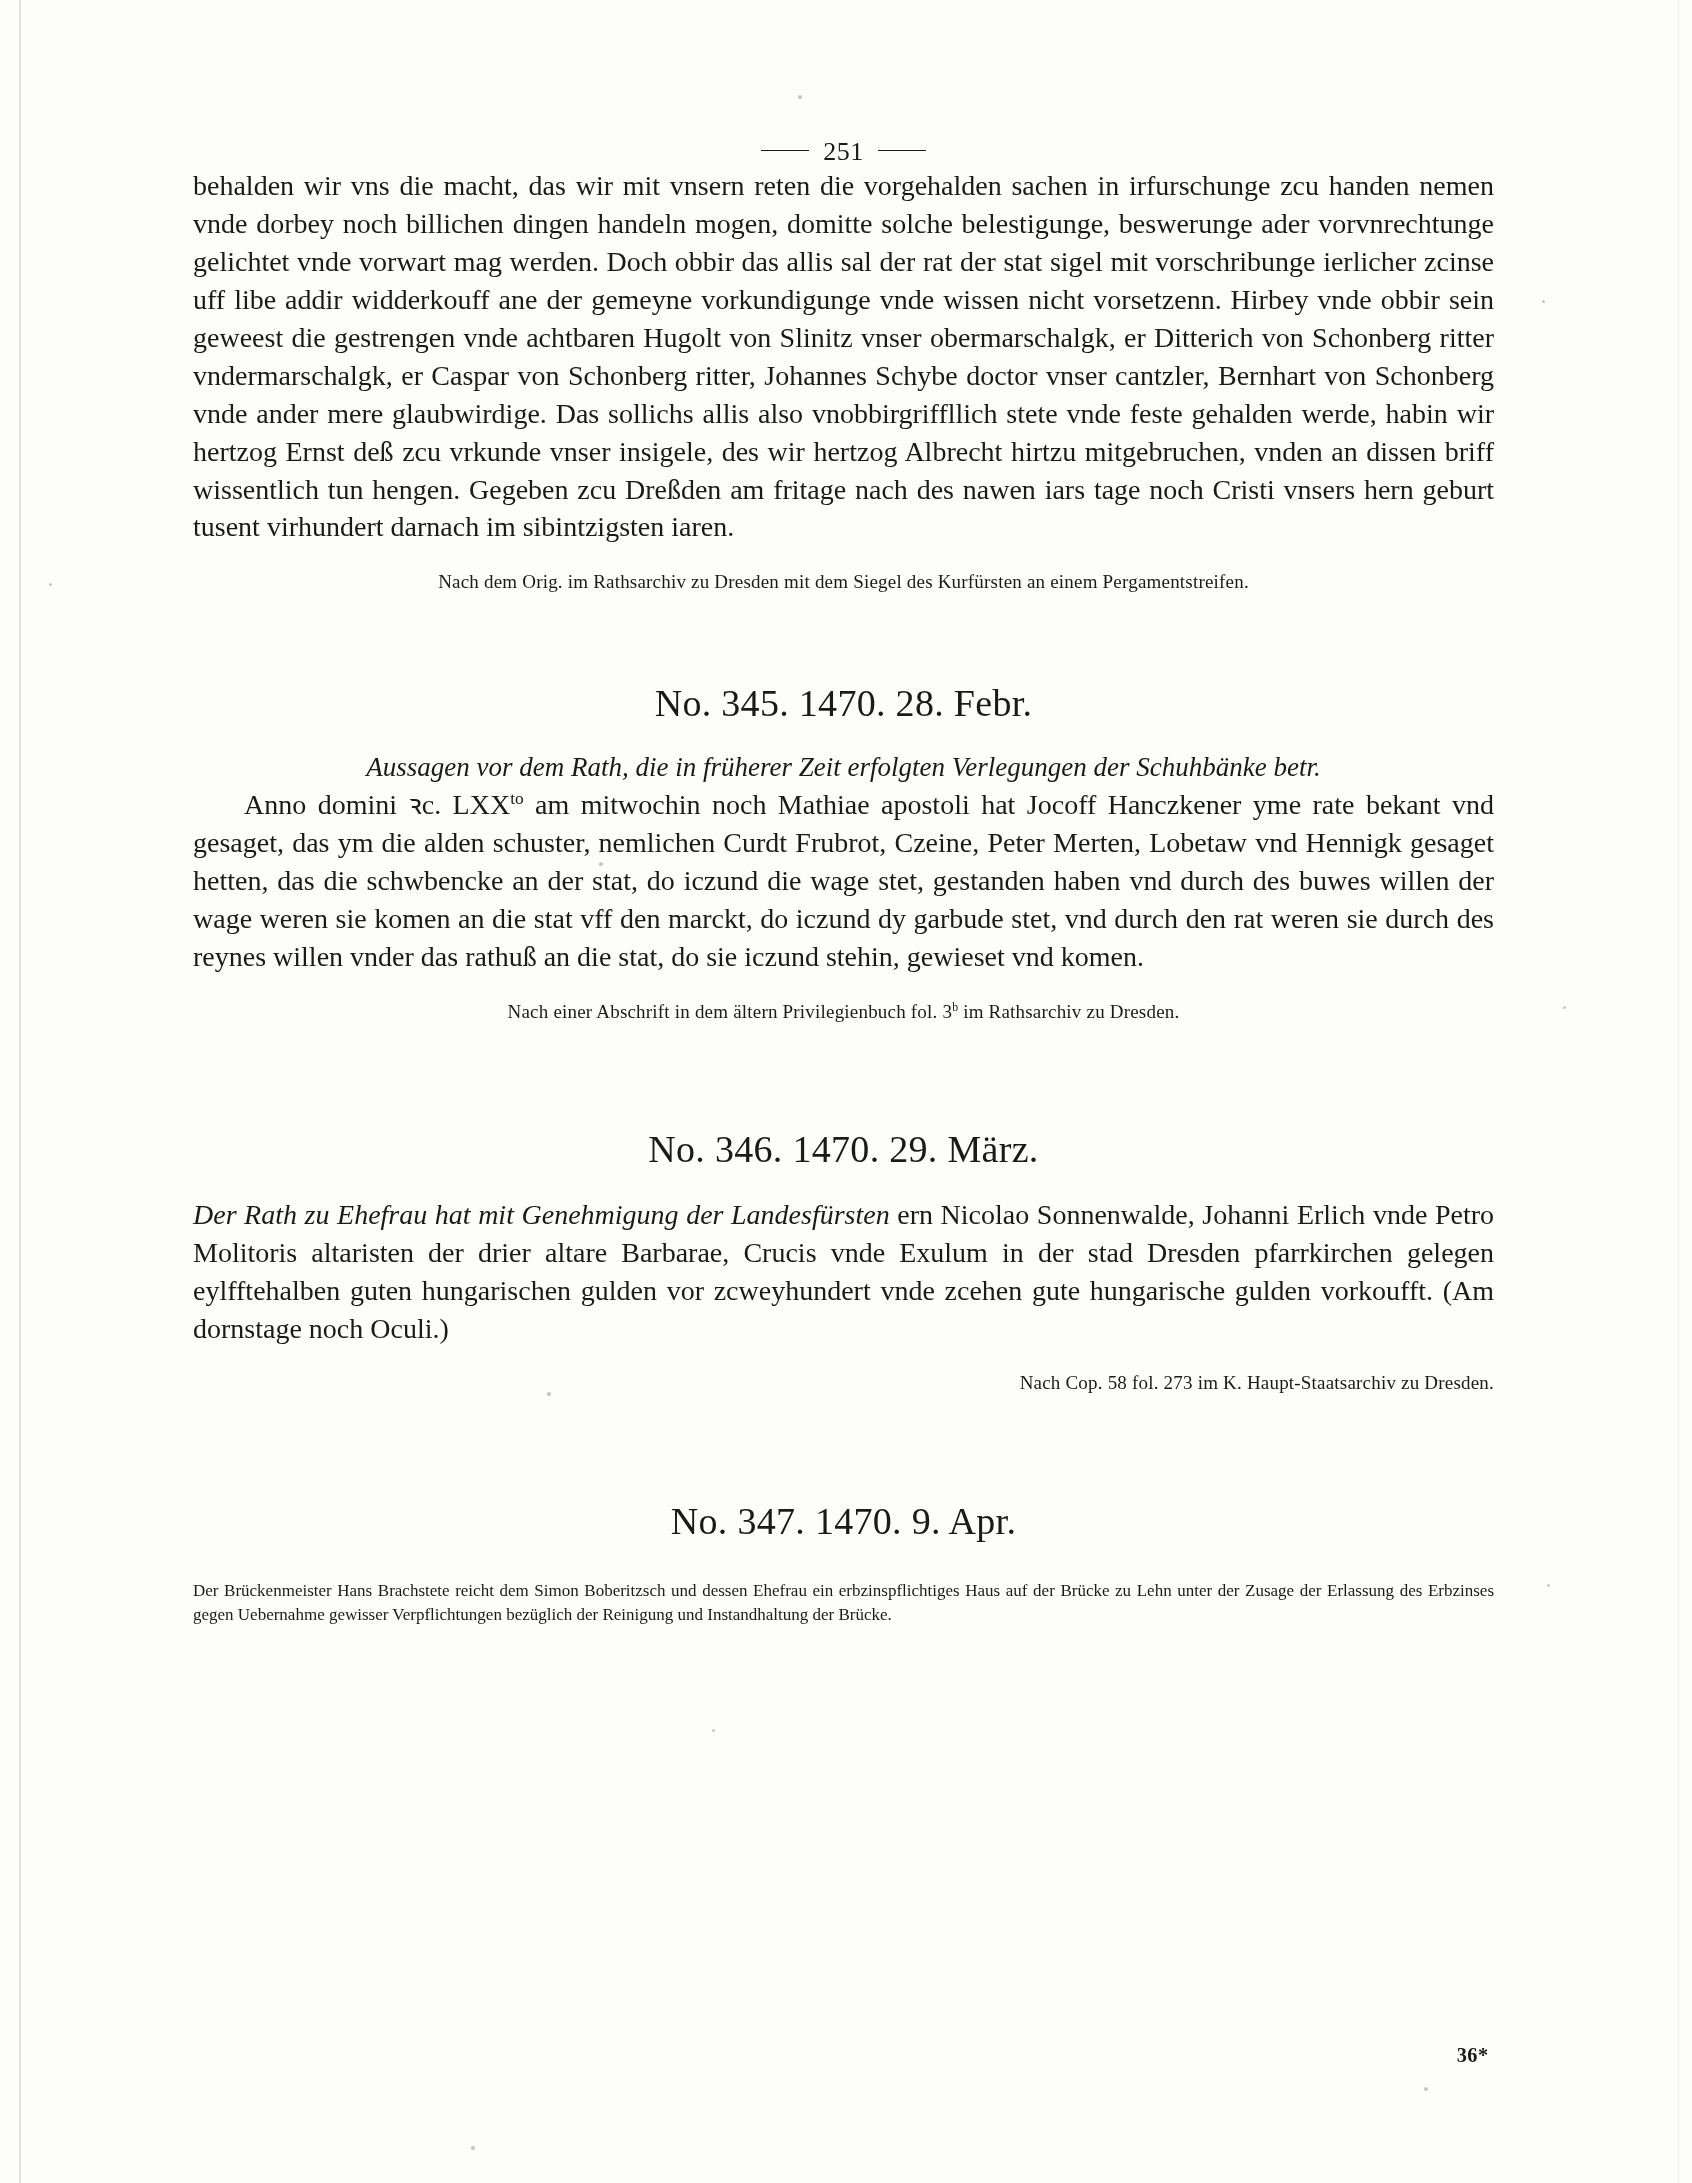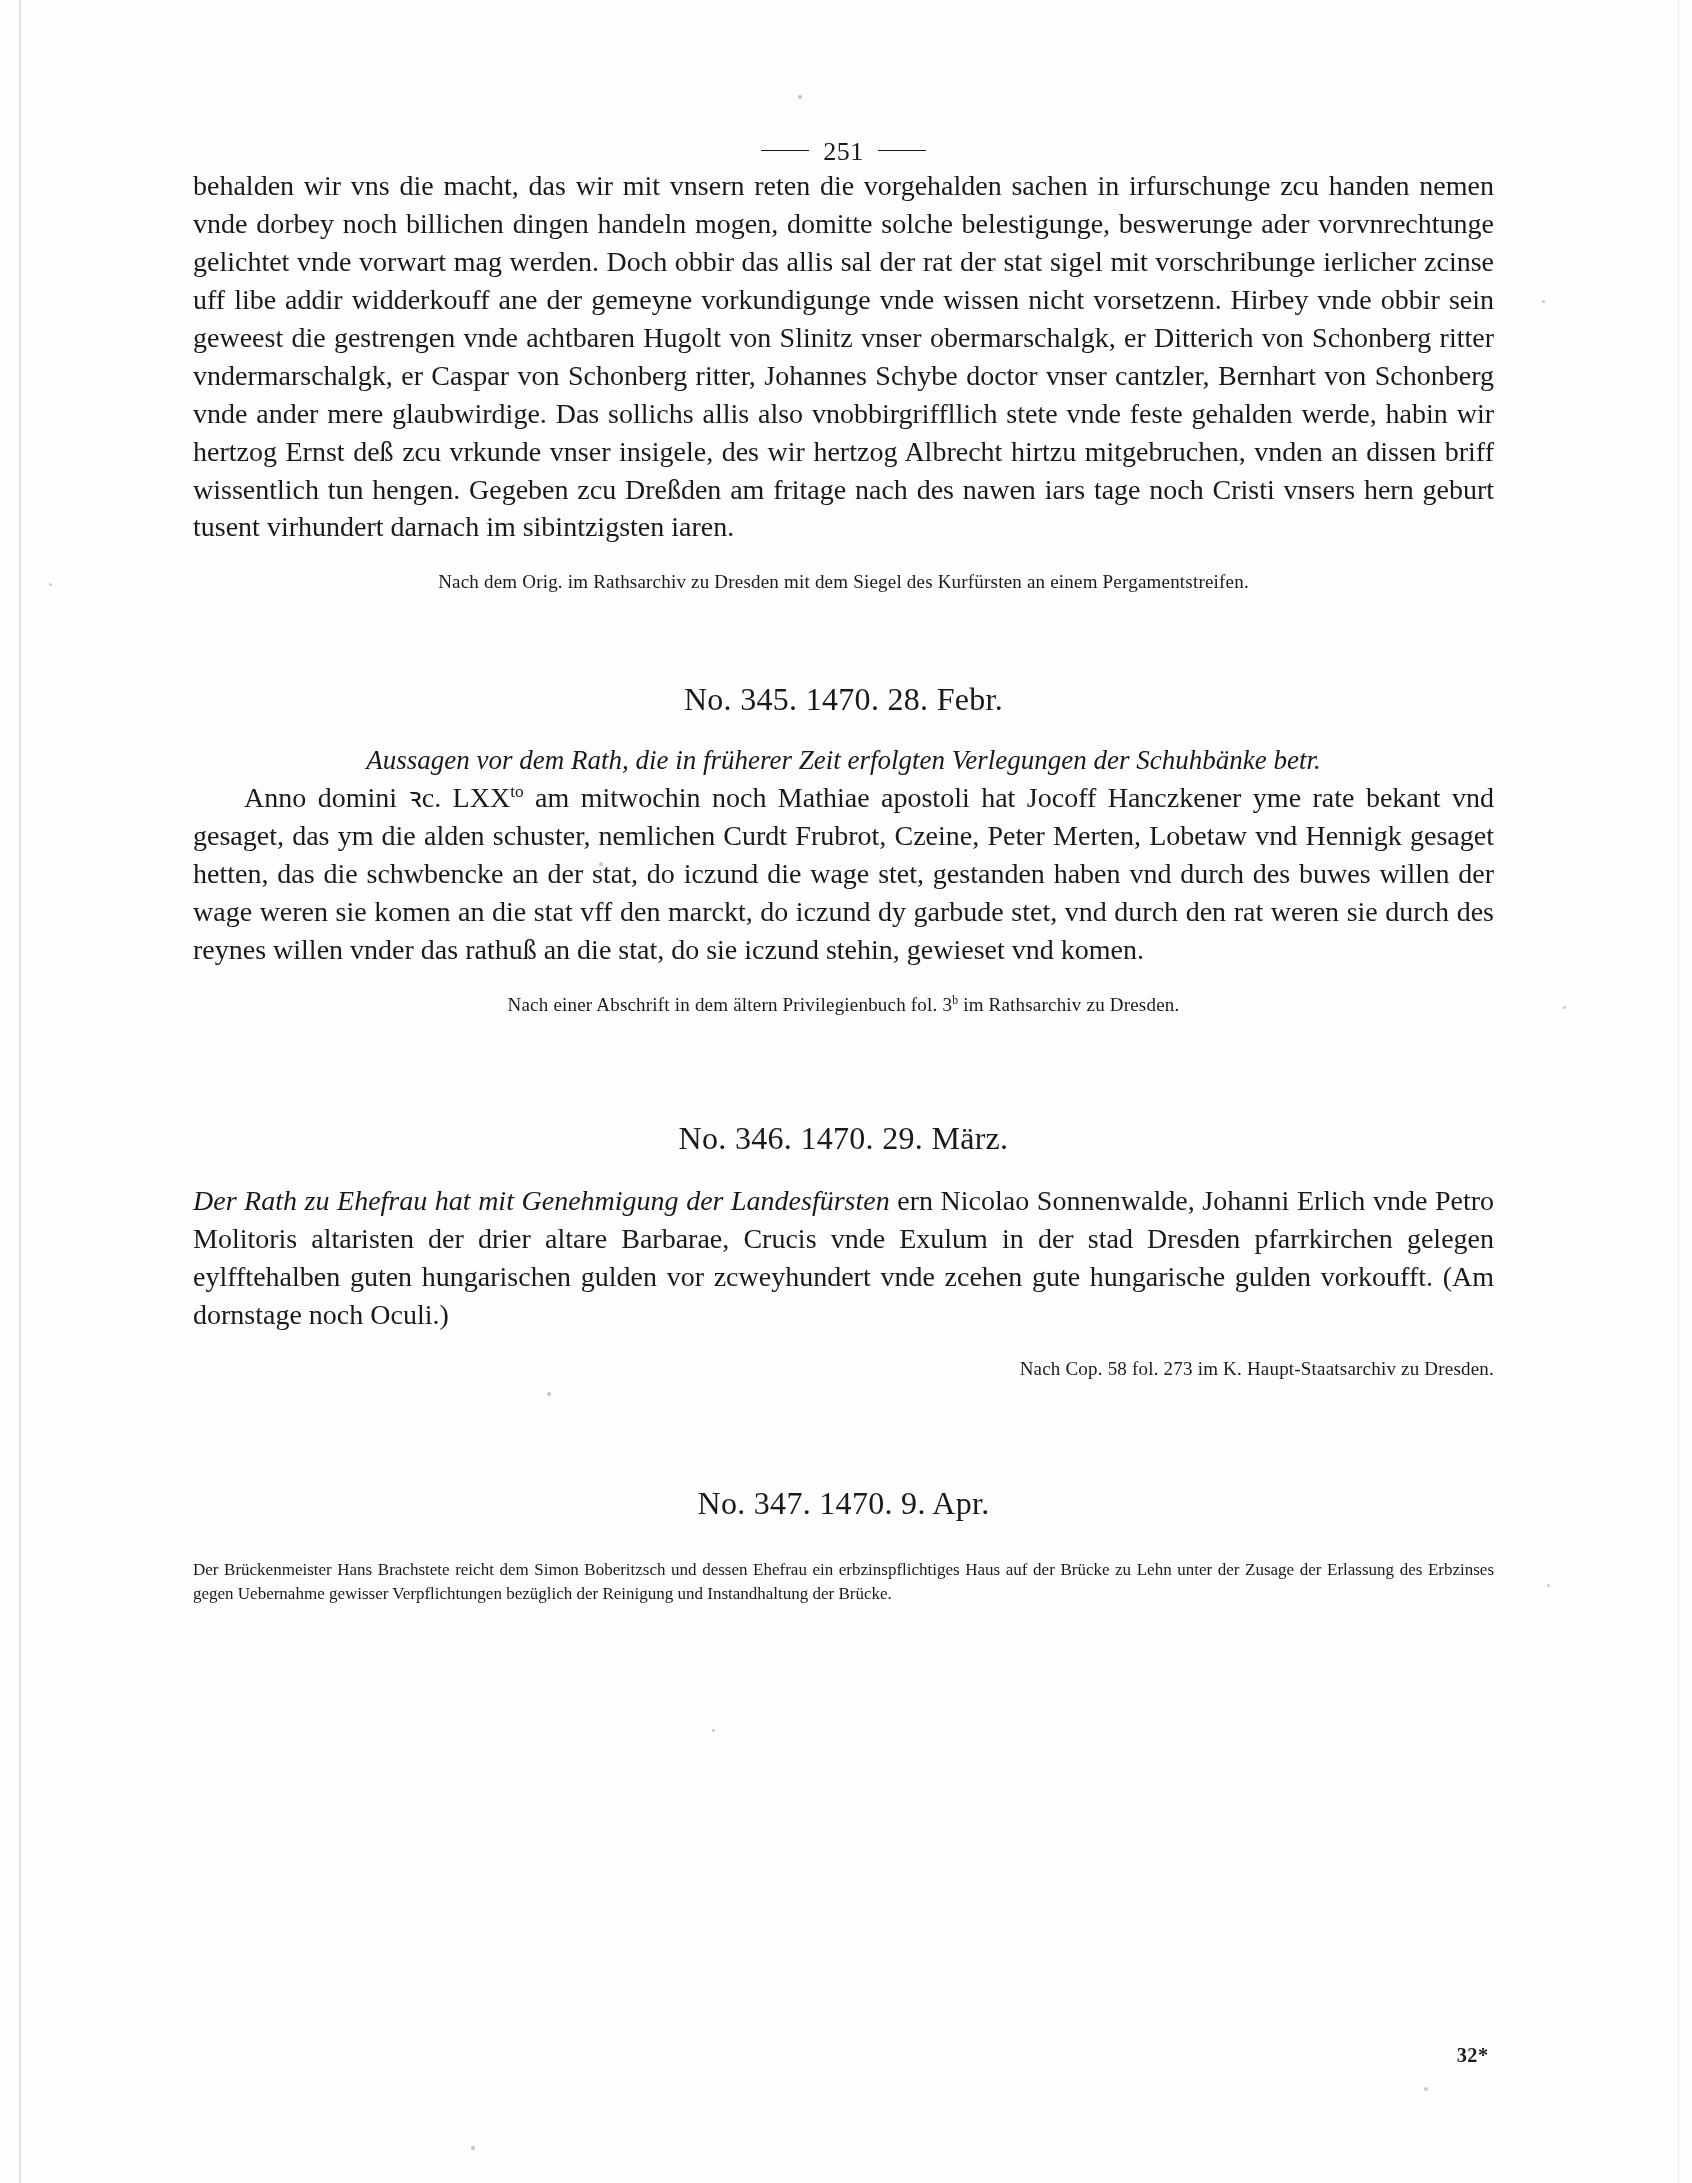--- a/index.html
+++ b/index.html
@@ -87,21 +87,21 @@
     text-align: center;
     margin: 22.5px 0 0 0;
     letter-spacing: 0.2px;
   }
   .source-note.left-ind {
     text-align: right;
     padding-left: 99px;
   }
   h2.entry-title {
     text-align: center;
-    font-size: 32px;
+    font-size: 38px;
     font-weight: normal;
     margin: 0;
     letter-spacing: 0.3px;
   }
   .gap-before-title {
     height: 86px;
   }
   .gap-before-title.big {
     height: 102px;
   }
@@ -189,17 +189,17 @@
 
     <h2 class="entry-title">No. 346.   1470.   29. März.</h2>
     <p class="regest-mixed"><i>Der Rath zu Ehefrau hat mit Genehmigung der Landesfürsten</i><span> ern Nicolao Sonnenwalde, Johanni Erlich vnde Petro Molitoris altaristen der drier altare Barbarae, Crucis vnde Exulum in der stad Dresden pfarrkirchen gelegen eylfftehalben guten hungarischen gulden vor zcweyhundert vnde zcehen gute hungarische gulden vorkoufft. (Am dornstage noch Oculi.)</span></p>
     <p class="source-note left-ind">Nach Cop. 58 fol. 273 im K. Haupt-Staatsarchiv zu Dresden.</p>
 
     <div class="gap-before-title big"></div>
 
     <h2 class="entry-title">No. 347.   1470.   9. Apr.</h2>
     <p class="regest-block">Der Brückenmeister Hans Brachstete reicht dem Simon Boberitzsch und dessen Ehefrau ein erbzinspflichtiges Haus auf der Brücke zu Lehn unter der Zusage der Erlassung des Erbzinses gegen Uebernahme gewisser Verpflichtungen bezüglich der Reinigung und Instandhaltung der Brücke.</p>
 
-    <div class="signature" style="top:2044px;right:5.4px;">32*</div>
+    <div class="signature" style="top:2044px;right:5.4px;">36*</div>
 
   </div>
 </div>
 
 
 </body></html>

